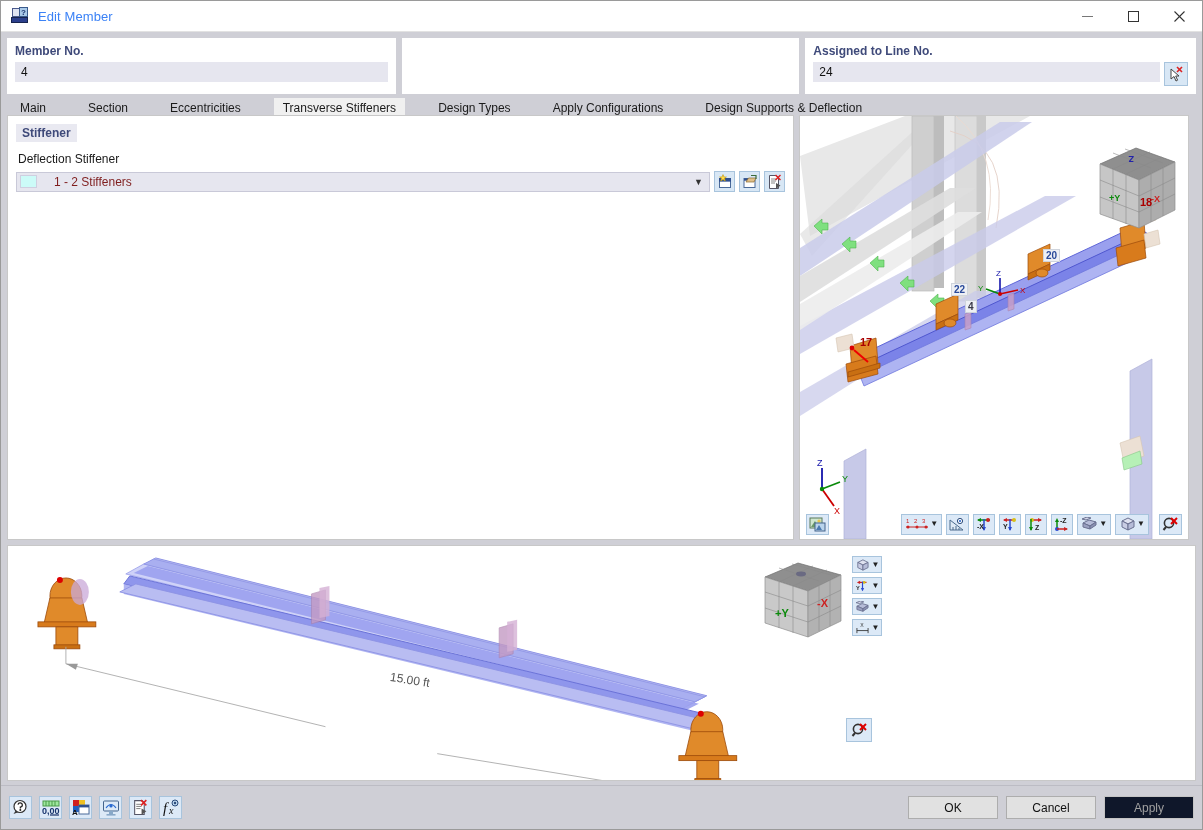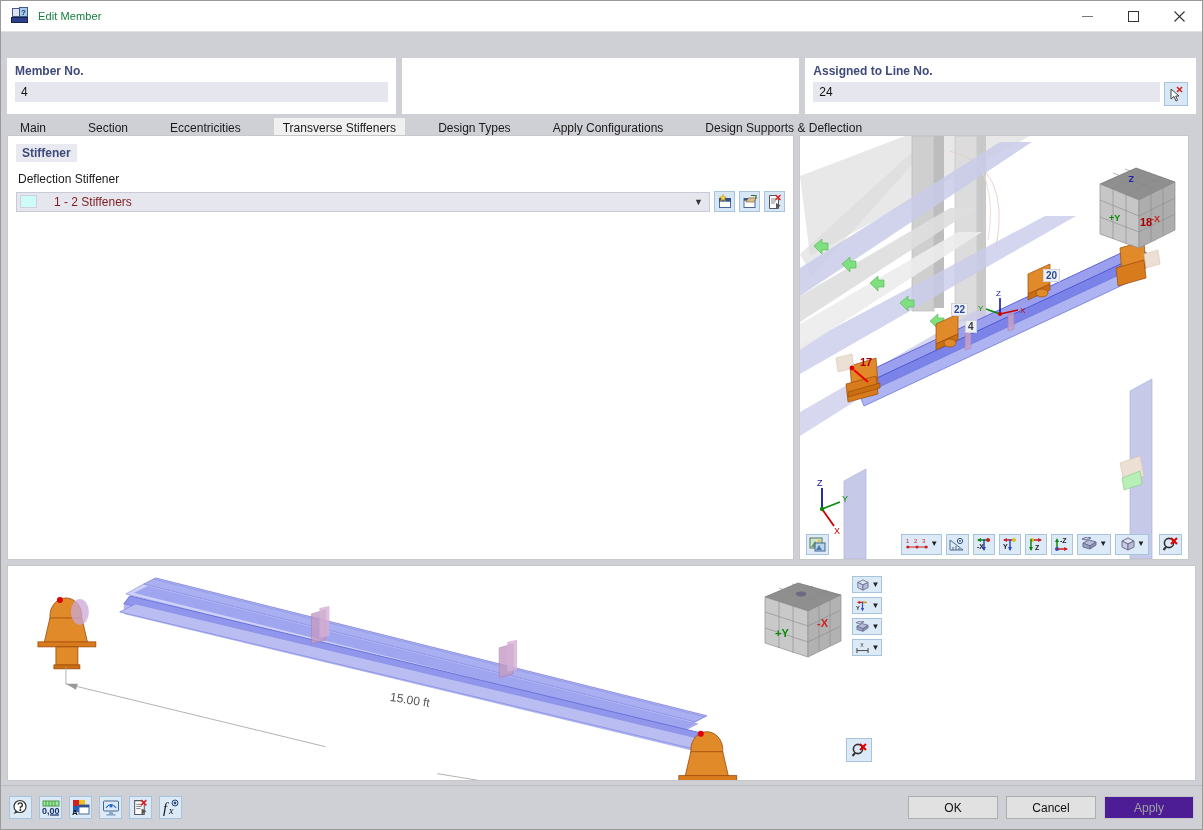--- a/index.html
+++ b/index.html
@@ -27,35 +27,34 @@
     border-bottom: 1px solid #e2e2e2;
   }
   .title-icon {
     width: 18px; height: 18px; margin-left: 10px; margin-right: 9px;
     position: relative; flex: none;
   }
   .title-icon .base { position:absolute; left:0; bottom:2px; width:17px; height:6px; background:#2b3f8c; border:1px solid #16244f;}
   .title-icon .scr  { position:absolute; left:1px; top:1px; width:8px; height:9px; background:#dfe4f2; border:1px solid #4a5a8c;}
   .title-icon .scr2 { position:absolute; left:8px; top:0px; width:9px; height:10px; background:#a9c9e8; border:1px solid #3a5a8c;}
   .title-icon .q    { position:absolute; left:10px; top:1px; font-size:8px; color:#17326b; font-weight:bold; line-height:9px;}
-  .title-text { font-size: 11px; color: #15803d; letter-spacing: .1px; }
+  .title-text { font-size: 13px; color: #3b82f6; letter-spacing: .1px; }
   .win-controls { margin-left: auto; display: flex; height: 31px; }
   .win-btn {
     width: 46px; height: 31px;
     display: flex; align-items: center; justify-content: center;
     font-size: 13px; color: #444;
   }
   .win-btn svg { display:block; }
 
   
   .header-row {
     display: flex; gap: 6px;
     padding: 6px 6px 0 6px;
     background: #cfcfd6;
-    margin-top: 20px;
   }
   .field-panel {
     background: #ffffff;
     border: 1px solid #ffffff;
     padding: 5px 7px 7px 7px;
     display: flex; flex-direction: column;
   }
   .field-panel.member { width: 391px; }
   .field-panel.middle { width: 400px; }
   .field-panel.line   { width: 393px; }
@@ -190,21 +189,21 @@
     background: #dce9f7; border: 1px solid #a8c4dd;
     display: flex; align-items: center; justify-content: center;
   }
   .foot-btns { margin-left: auto; display: flex; gap: 8px; align-items: center; }
   .dlg-btn {
     width: 90px; height: 23px;
     background: #e1e1e1; border: 1px solid #adadad;
     font-size: 12px; color: #111;
     display: flex; align-items: center; justify-content: center;
   }
-  .dlg-btn.disabled { color: #a0a0a0; background: #4c1d95; border-color: #c4c4c4; }
+  .dlg-btn.disabled { color: #a0a0a0; background: #0f172a; border-color: #c4c4c4; }
   .label-3d {
     position: absolute; font-size: 11px; font-weight: bold;
     pointer-events: none; white-space: nowrap;
   }
   .lbl-box {
     position:absolute; font-size:10px; background:#eef0f4;
     border:1px solid #cfd4dc; padding:0 2px; color:#2a4a9a; font-weight:bold;
   }
 </style>
 </head>

